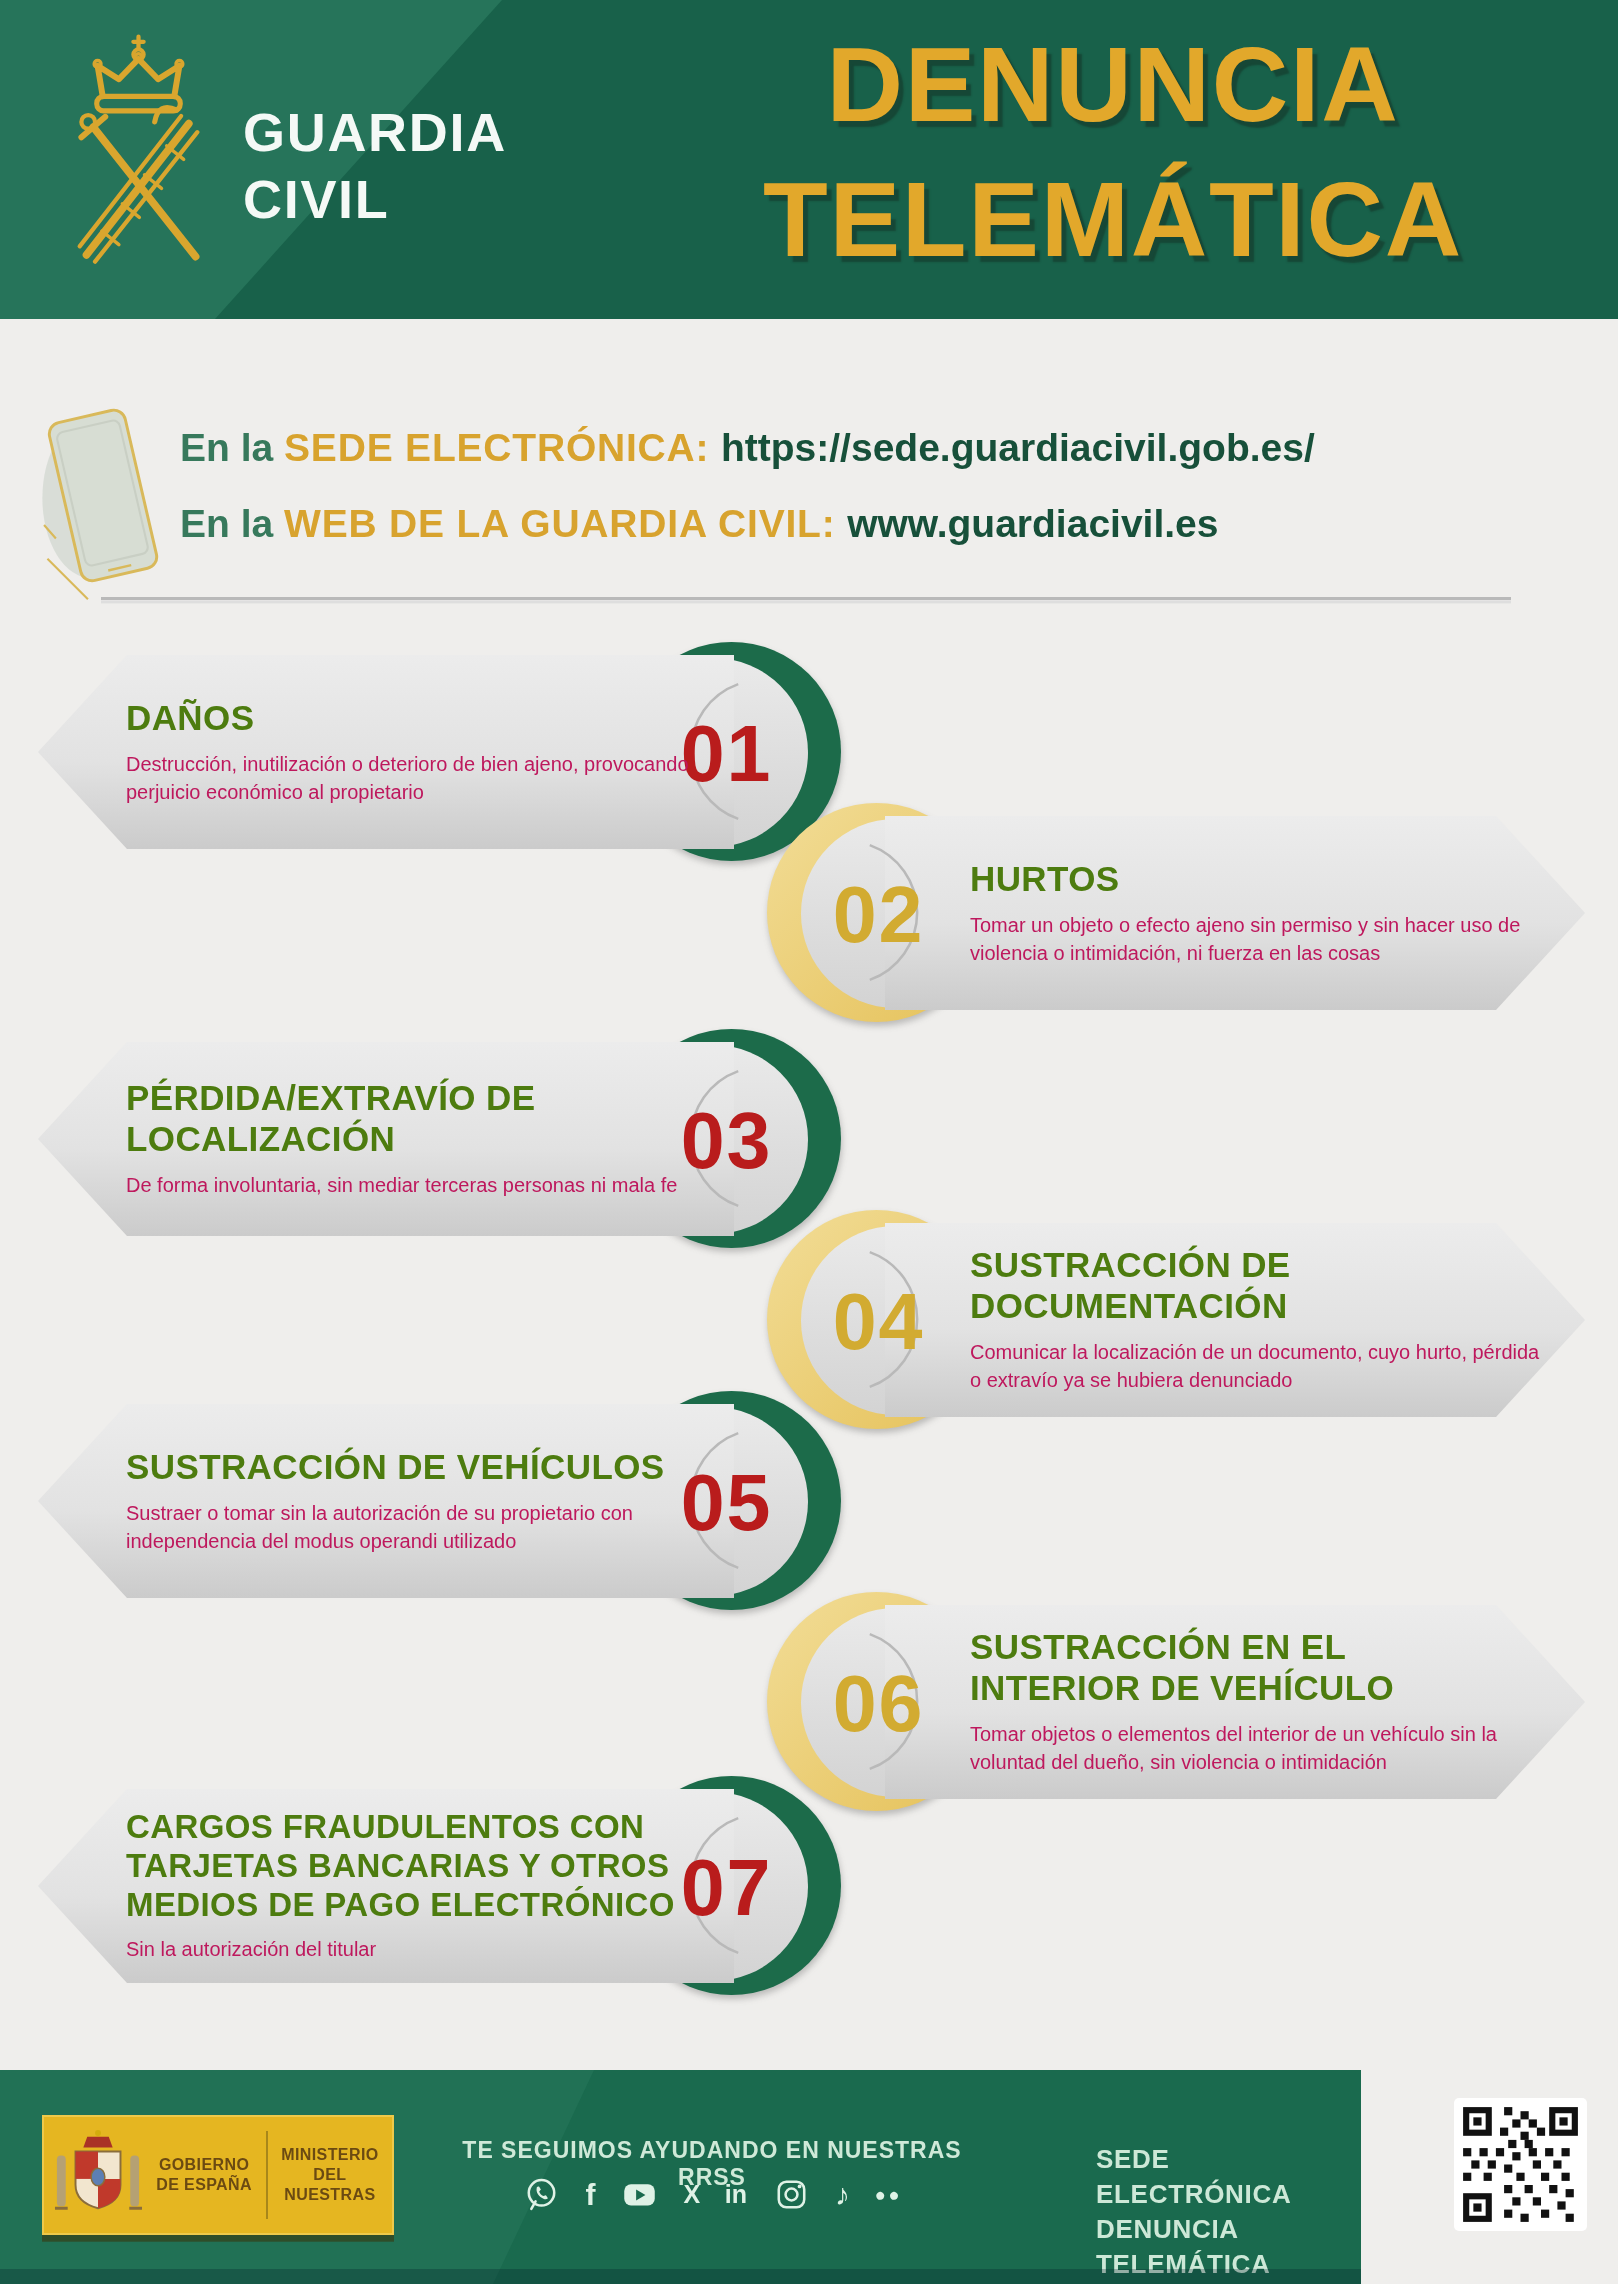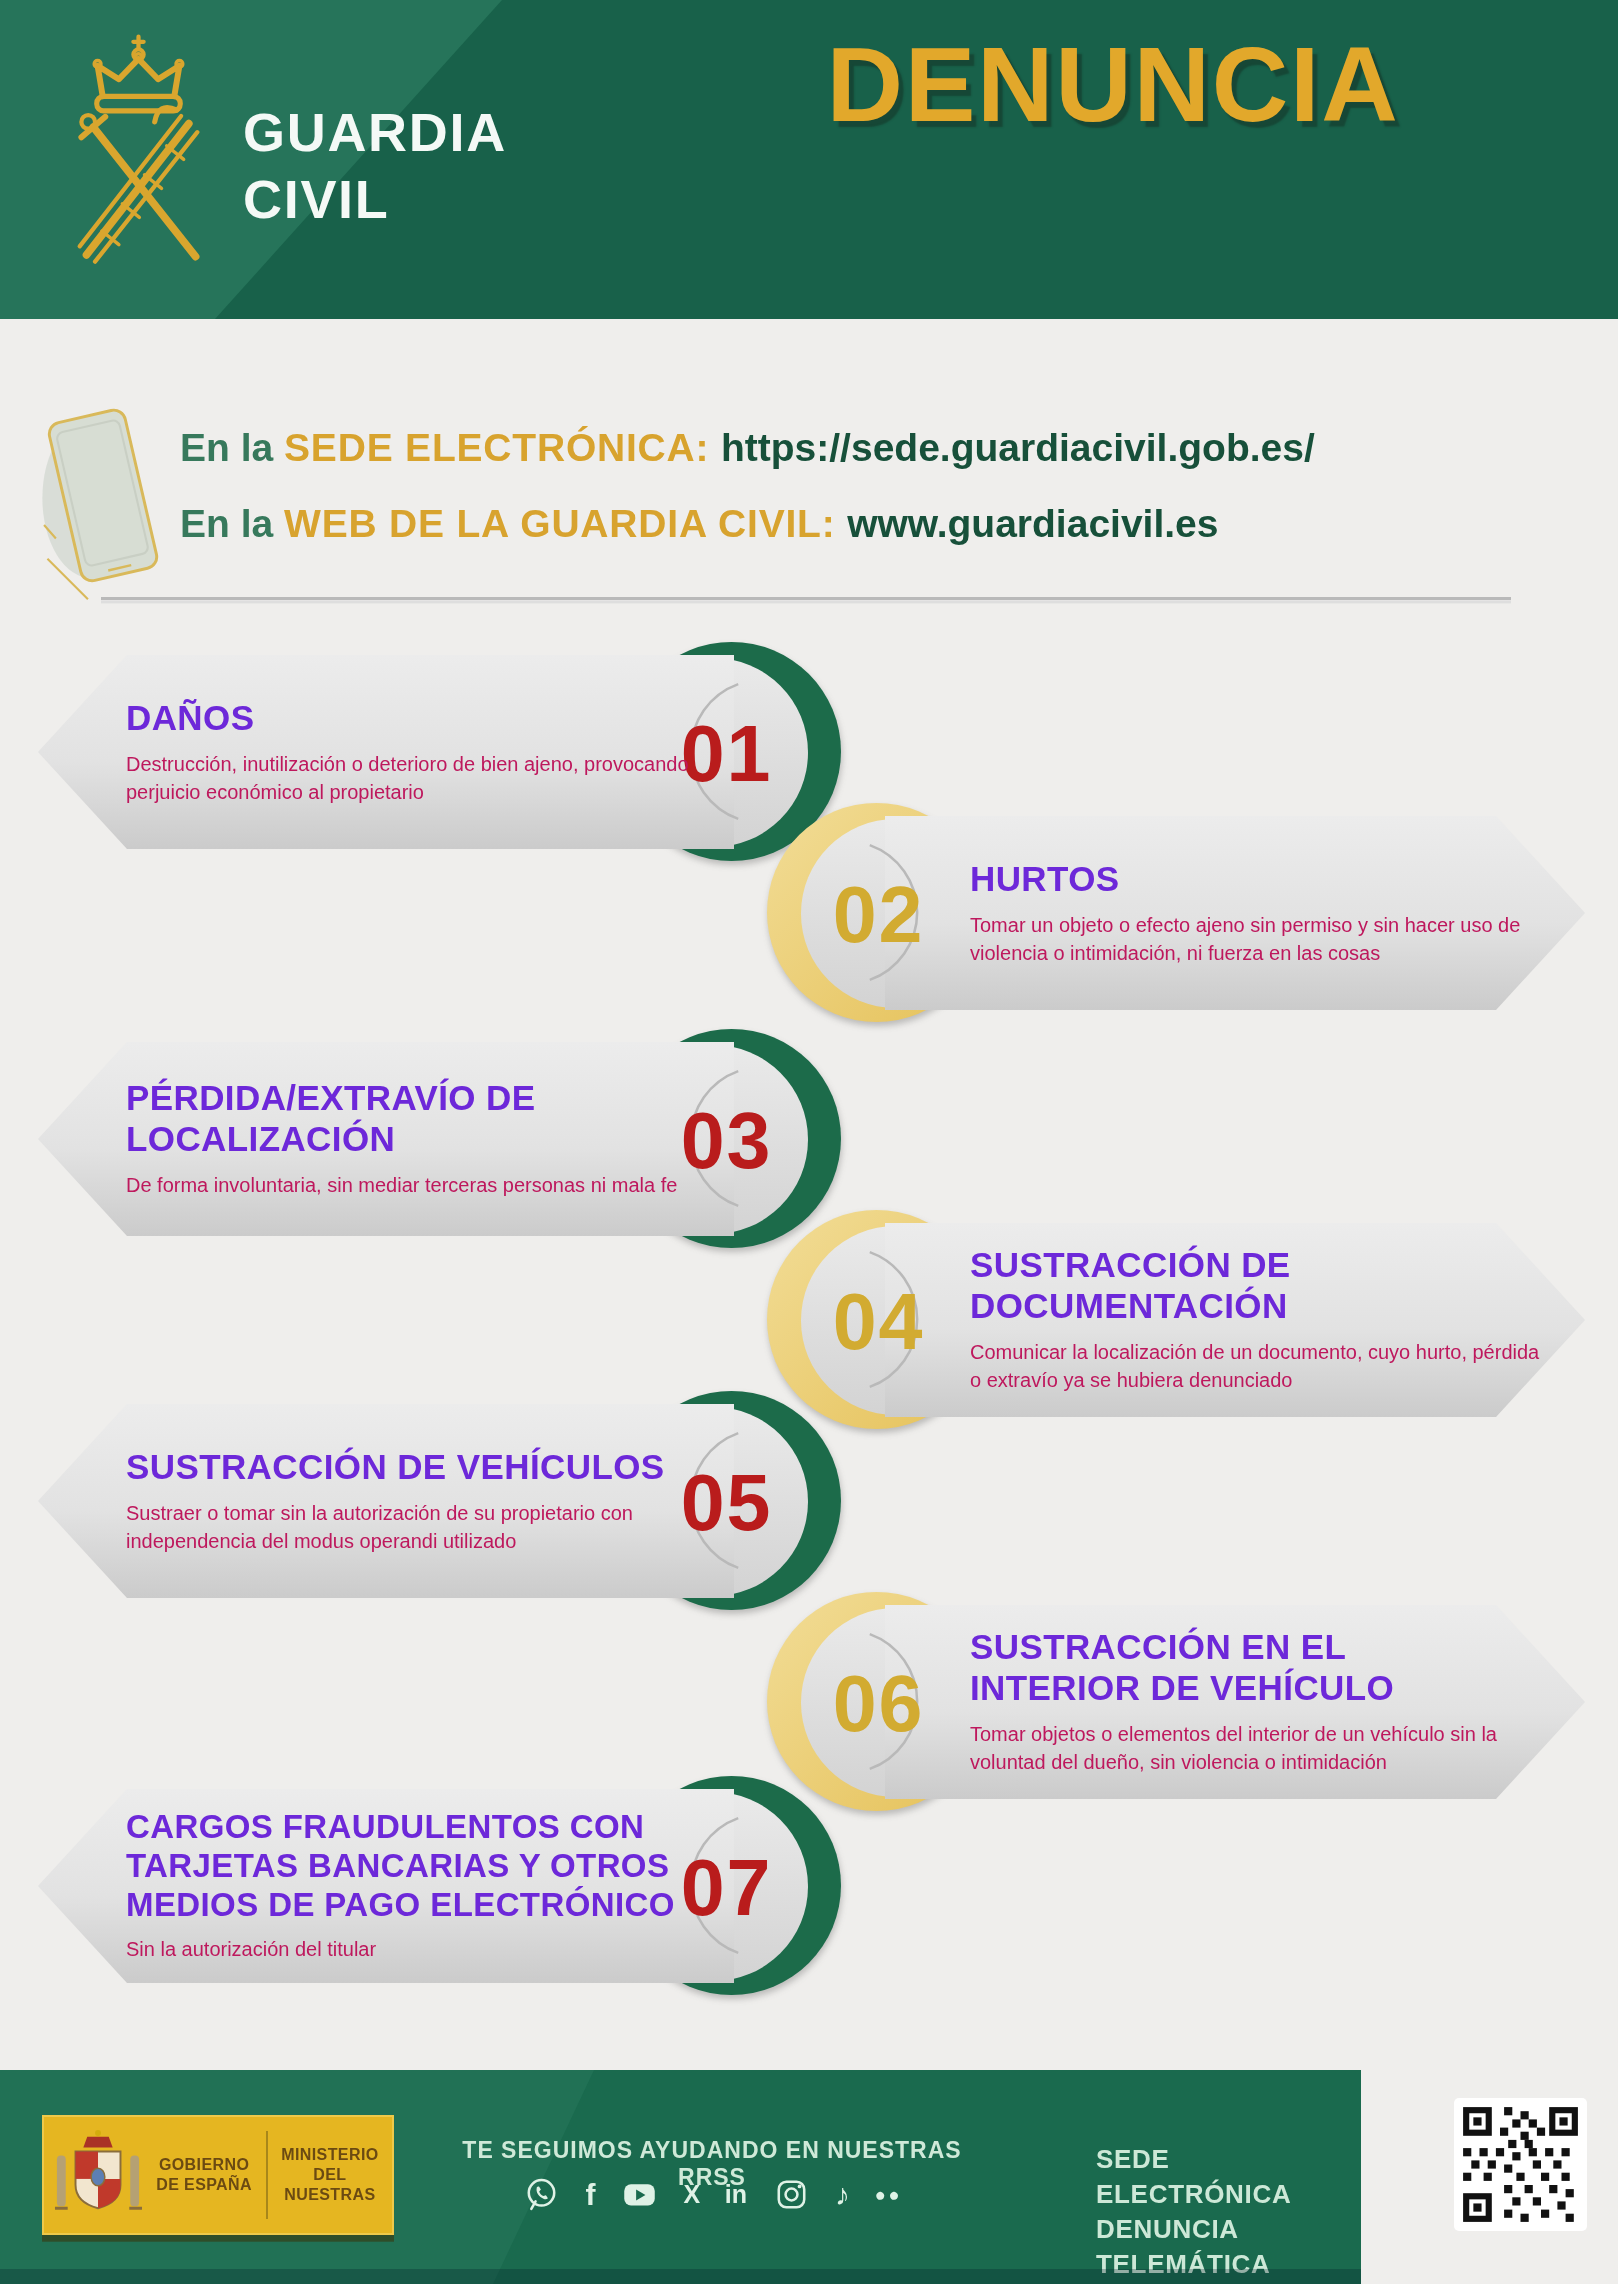--- a/index.html
+++ b/index.html
@@ -48,21 +48,21 @@
   .item.left  .arc{left:622px;}
   .item.right .arc{left:767px;}
   .item .num{position:absolute;width:219px;top:calc(var(--cy) - 44px);
         text-align:center;font-size:79px;font-weight:700;letter-spacing:1.7px;}
   .item.left  .num{left:617px;color:#b91c1c;}
   .item.right .num{left:769px;color:#d2ab31;}
   .item .txt{position:absolute;top:calc(var(--cy) - 97px);height:194px;
         display:flex;flex-direction:column;justify-content:center;gap:11px;}
   .item.left  .txt{left:126px;width:590px;}
   .item.right .txt{left:970px;width:573px;}
-  .item .t{color:#6d28d9;font-weight:700;font-size:35px;line-height:1.17;letter-spacing:0.4px;}
+  .item .t{color:#4d7c0f;font-weight:700;font-size:35px;line-height:1.17;letter-spacing:0.4px;}
   .item .d{color:#be185d;font-size:20px;line-height:1.42;}
   .item-6 .t{max-width:489px;}
   .item-7 .t{font-size:33px;}
 
   
   .footer{position:absolute;left:0;top:2070px;width:1361px;height:214px;background:#1a6a4e;}
   .footer .light-wedge{position:absolute;inset:0;background:#217155;
         clip-path:polygon(0 0,594px 0,493px 100%,0 100%);}
   .footer .bottom-shade{position:absolute;left:0;bottom:0;width:100%;height:15px;
         background:rgba(5,28,38,.28);}
@@ -112,20 +112,21 @@
         <path d="M150 96 q-22 -10 -26 14" stroke-width="6"></path>
         <path d="M138 138 l20 16 M112 172 l20 16 M86 206 l20 16 M62 238 l20 16" stroke-width="4"></path>
       </g>
     </svg>
     <div class="brand">
       <div>GUARDIA</div>
       <div>CIVIL</div>
     </div>
     <div class="main-title">
       <div>DENUNCIA</div>
+      <div>TELEMÁTICA</div>
     </div>
   </div>
 
   <svg class="device-icon" viewBox="0 0 160 250">
     <ellipse cx="62" cy="128" rx="58" ry="95" fill="#c7cfc6" opacity=".55"></ellipse>
     <g transform="rotate(-13 80 125)">
       <rect x="30" y="28" width="92" height="192" rx="14" fill="#d7ddd3" stroke="#d9b95a" stroke-width="3.5"></rect>
       <rect x="38" y="40" width="76" height="162" rx="8" fill="none" stroke="#c9cfc4" stroke-width="2.5"></rect>
       <line x1="62" y1="212" x2="90" y2="212" stroke="#d9b95a" stroke-width="3"></line>
     </g>

